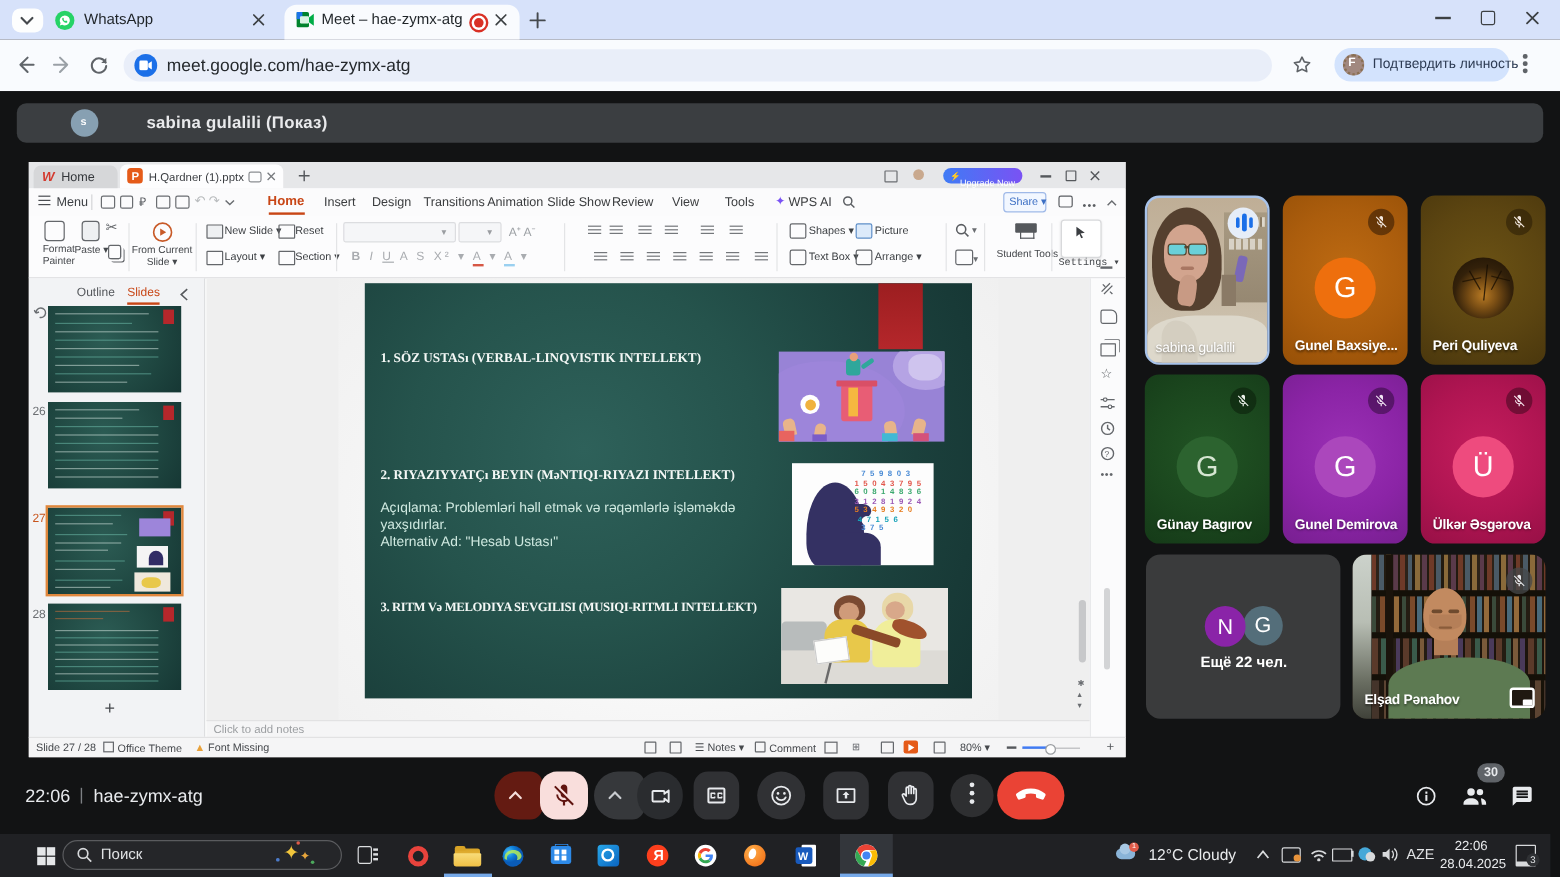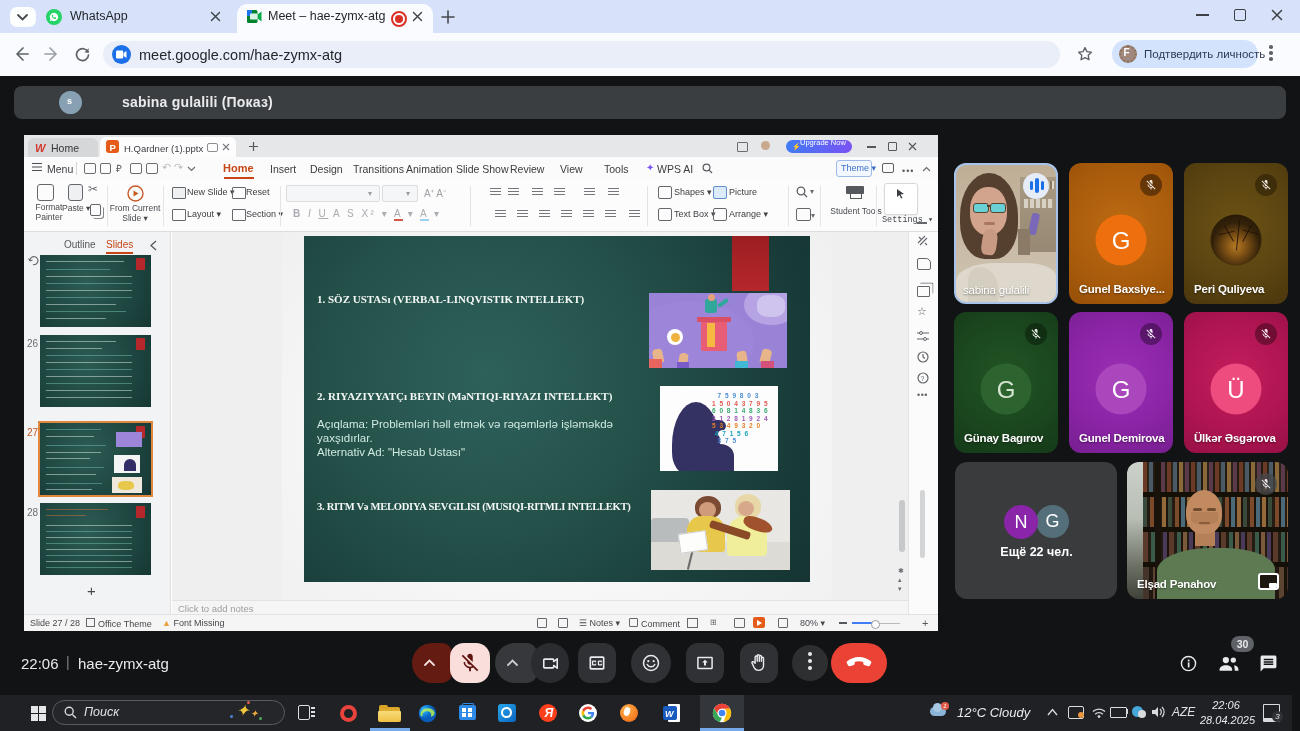--- a/index.html
+++ b/index.html
@@ -121,21 +121,21 @@
           <path d="M1 1 L7 7 M7 1 L1 7" stroke="#797c80" stroke-width="1.1"></path>
         </svg>
     <svg class="abs" style="left:224px;top:6px;" width="11" height="11" viewBox="0 0 11 11">
           <path d="M5.5 1 V10 M1 5.5 H10" stroke="#55585c" stroke-width="1.2"></path>
         </svg>
 
     <div class="abs" style="left:713px;top:7px;width:9px;height:8px;border:1px solid #6a6d71;border-radius:1px;"></div>
     <div class="abs" style="left:737px;top:6px;width:9px;height:9px;border-radius:50%;background:#c9a98e;"></div>
     <div class="abs" style="left:762px;top:5px;width:66px;height:13px;border-radius:7px;background:linear-gradient(90deg,#3f7bf5,#7a52f4);"></div>
     <div class="abs" style="left:768px;top:8px;color:#ffe066;font-size:7px;">⚡</div>
-    <div class="abs" style="left:776px;top:3px;color:#fff;font-size:7.5px;">Upgrade Now</div>
+    <div class="abs" style="left:776px;top:13px;color:#fff;font-size:7.5px;">Upgrade Now</div>
     <div class="abs" style="left:843px;top:11px;width:9px;height:1.5px;background:#55585c;"></div>
     <div class="abs" style="left:864px;top:7px;width:7px;height:7px;border:1.2px solid #55585c;border-radius:1px;"></div>
     <svg class="abs" style="left:884px;top:7px;" width="9" height="9" viewBox="0 0 9 9">
           <path d="M1 1 L8 8 M8 1 L1 8" stroke="#55585c" stroke-width="1.2"></path>
         </svg>
   </div>
 
   <div class="abs" style="left:0;top:22px;width:914px;height:23px;background:#fbfbfc;">
     <div class="abs" style="left:8px;top:6px;width:10px;height:1.4px;background:#4a4d51;box-shadow:0 3.5px 0 #4a4d51,0 7px 0 #4a4d51;"></div>
     <div class="abs" style="left:23px;top:6px;font-size:10.5px;color:#3c3f43;">Menu</div>
@@ -161,21 +161,21 @@
     <div class="abs" style="left:486px;top:5.5px;font-size:10.5px;">Review</div>
     <div class="abs" style="left:536px;top:5.5px;font-size:10.5px;">View</div>
     <div class="abs" style="left:580px;top:5.5px;font-size:10.5px;">Tools</div>
     <div class="abs" style="left:622px;top:5px;color:#7a52f4;font-size:10px;">✦</div>
     <div class="abs" style="left:633px;top:5.5px;font-size:10.5px;">WPS AI</div>
     <svg class="abs" style="left:678px;top:6px;" width="11" height="11" viewBox="0 0 11 11">
           <circle cx="4.5" cy="4.5" r="3.4" fill="none" stroke="#5a5d61" stroke-width="1.2"></circle>
           <path d="M7.2 7.2 L10 10" stroke="#5a5d61" stroke-width="1.2"></path>
         </svg>
     <div class="abs" style="left:812px;top:3px;width:34px;height:15px;border:1px solid #9fb9e8;border-radius:3px;background:#f2f7ff;"></div>
-    <div class="abs" style="left:817px;top:6px;font-size:9px;color:#3c6fc4;">Theme ▾</div>
+    <div class="abs" style="left:817px;top:6px;font-size:9px;color:#3c6fc4;">Share ▾</div>
     <div class="abs" style="left:858px;top:6px;width:10px;height:8px;border:1.2px solid #5a5d61;border-radius:2px;"></div>
     <div class="abs" style="left:878px;top:9px;color:#5a5d61;font-size:9px;letter-spacing:1px;">•••</div>
     <svg class="abs" style="left:898px;top:9px;" width="9" height="6" viewBox="0 0 9 6">
           <path d="M1 5 L4.5 1.5 L8 5" stroke="#6a6d71" stroke-width="1.2" fill="none"></path>
         </svg>
   </div>
 
   <div class="abs" style="left:0;top:45px;width:914px;height:52px;background:#fcfcfd;border-bottom:1px solid #dcdddf;box-sizing:border-box;">
 
     <div class="abs" style="left:13px;top:4px;width:15px;height:15px;border:1.4px solid #64676b;border-radius:3px;"></div>
@@ -618,21 +618,21 @@
       <circle cx="10" cy="5" r="4" fill="#e8eaed"></circle>
       <path d="M2 17c0-3.3 3.6-5.5 8-5.5s8 2.2 8 5.5v1.5H2z" fill="#e8eaed"></path>
       <circle cx="19.5" cy="5" r="3.4" fill="#e8eaed"></circle>
       <path d="M20.5 11.6c2.9.5 5.5 2.3 5.5 5.4v1.5h-4.5" fill="#e8eaed"></path>
     </svg>
 <div class="abs" style="left:1231px;top:636px;width:23px;height:16px;background:#5f6368;border-radius:8px;color:#e8eaed;font-size:10.5px;font-weight:bold;text-align:center;line-height:16px;">30</div>
 <svg class="abs" style="left:1259px;top:654px;" width="19" height="19" viewBox="0 0 24 24">
       <path fill="#e8eaed" d="M20 2H4c-1.1 0-2 .9-2 2v18l4-4h14c1.1 0 2-.9 2-2V4c0-1.1-.9-2-2-2zm-2 12H6v-2h12v2zm0-3H6V9h12v2zm0-3H6V6h12v2z"></path>
     </svg>
 
-<div class="abs" id="taskbar" style="left:0;top:695px;width:1292px;height:36px;background:#202124;font-style:italic;">
+<div class="abs" id="taskbar" style="left:0;top:695px;width:1292px;height:36px;background:#202124;">
 
   <div class="abs" style="left:31px;top:11px;width:7px;height:7px;background:#e4e6e8;box-shadow:8px 0 0 #e4e6e8,0 8px 0 #e4e6e8,8px 8px 0 #e4e6e8;"></div>
 
   <div class="abs" style="left:52px;top:5px;width:233px;height:25px;background:#252629;border:1px solid #5a5b5e;border-radius:13px;box-sizing:border-box;"></div>
   <svg class="abs" style="left:64px;top:11px;" width="13" height="13" viewBox="0 0 13 13">
         <circle cx="5.2" cy="5.2" r="4" fill="none" stroke="#d8dadc" stroke-width="1.4"></circle>
         <path d="M8.4 8.4 L12 12" stroke="#d8dadc" stroke-width="1.4"></path>
       </svg>
   <div class="abs" style="left:84px;top:10px;color:#e0e2e4;font-size:12.5px;">Поиск</div>
   <div class="abs" style="left:236px;top:6px;color:#f2c63c;font-size:16px;">✦</div>

